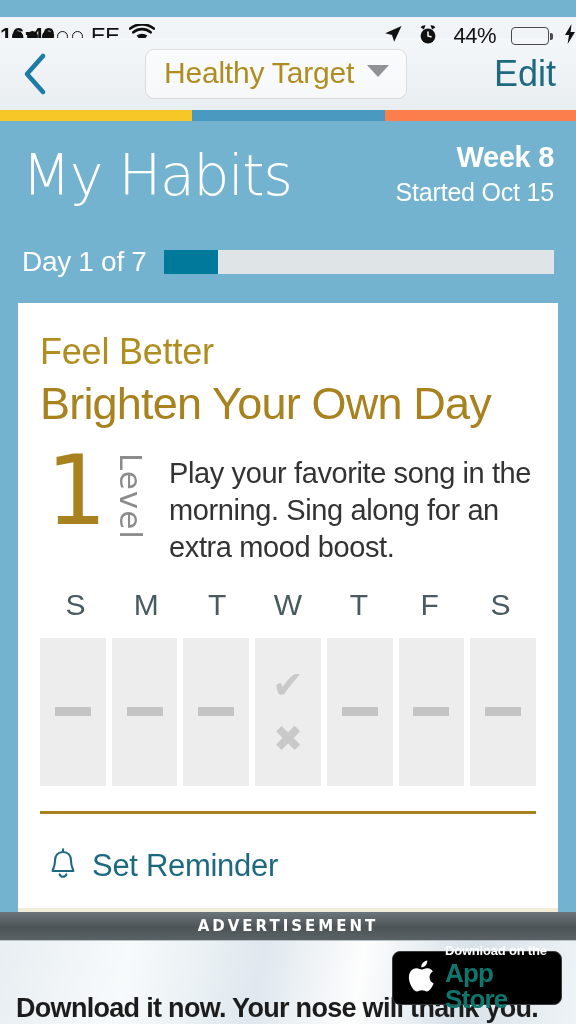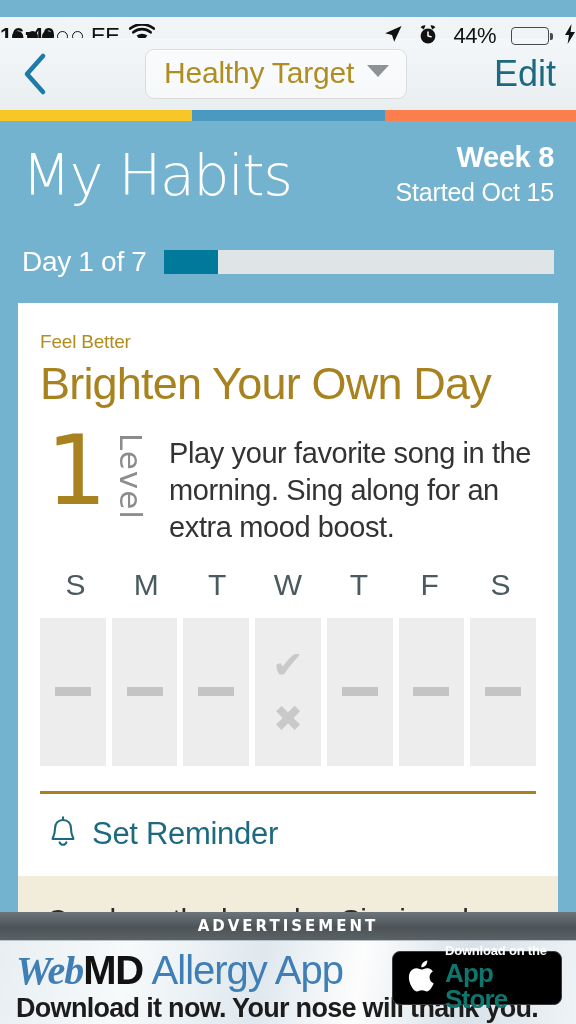--- a/index.html
+++ b/index.html
@@ -80,21 +80,21 @@
   #day-counter{ font-size:28px; color:#fff; white-space:nowrap; letter-spacing:-.3px; }
   #progress-track{ flex:1; height:24px; background:#dfe5e6; }
   #progress-fill{ height:100%; background:#00799b; }
 
   
   #habit-card{
     position:absolute; left:18px; top:303px; width:540px;
     background:#fff; overflow:hidden;
   }
   #category-label{
-    font-size:19px; color:#b08d20; padding:28px 12px 0 22px; letter-spacing:-.2px;
+    font-size:36px; color:#b08d20; padding:28px 12px 0 22px; letter-spacing:-.2px;
   }
   #habit-title{
     font-size:45px; color:#a8821e; padding:6px 0 0 22px;
     font-weight:400; letter-spacing:-.8px; line-height:1.1;
   }
 
   #level-row{ display:flex; padding:22px 24px 0 28px; align-items:flex-start; }
   #level-number{
     font-size:96px; color:#a8821e; line-height:.84; font-weight:400;
     font-family:"DejaVu Sans", sans-serif;
@@ -125,21 +125,21 @@
   }
   .cell-dash{ width:36px; height:9px; background:#c4c4c4; }
   .cell-check, .cell-cross{ color:#c9c9c9; font-size:38px; line-height:1; }
   .cell-check{ margin-bottom:2px; }
   .cell-cross{ margin-top:2px; font-size:36px; }
 
   
   #reminder-divider{ height:3px; background:#a8821e; margin:25px 22px 0 22px; }
   #set-reminder-row{
     display:flex; align-items:center; gap:14px;
-    padding:22px 22px 24px 30px;
+    padding:34px 22px 24px 30px;
   }
   #reminder-label{ font-size:31px; color:#1d6a80; letter-spacing:-.3px; }
 
   
   #tip-section{ background:#f2edda; padding:24px 28px 30px 28px; }
   #tip-text{ font-size:30px; color:#2c2c2c; line-height:1.3; letter-spacing:-.4px; }
 
   
   #ad-container{ position:absolute; left:0; bottom:0; width:576px; height:112px; }
   #ad-label-bar{
@@ -330,25 +330,20 @@
   <div id="tip-section">
     <div id="tip-text">Crank up the karaoke: Singing along increases your overall sense</div>
   </div>
 </div>
 
 <div id="ad-container">
   <div id="ad-label-bar">
     <span id="ad-label">ADVERTISEMENT</span>
   </div>
   <div id="ad-banner">
-    <div id="ad-brand-row">
-      <span id="ad-web">Web</span>
-      <span id="ad-md">MD</span>
-      <span id="ad-allergy">Allergy App</span>
-    </div>
     <div id="ad-tagline">Download it now. Your nose will thank you.</div>
     <div id="app-store-button">
       <span>
         <svg width="30" height="36" viewBox="0 0 30 36">
           <path d="M22.6 19.2 c0-4 3.2-5.9 3.3-6 -1.8-2.6-4.6-3-5.6-3 -2.4-.2-4.6 1.4-5.8 1.4 -1.2 0-3-1.4-5-1.3 -2.6 0-5 1.5-6.3 3.8 -2.7 4.7-.7 11.6 1.9 15.4 1.3 1.9 2.8 4 4.8 3.9 1.9-.1 2.6-1.2 5-1.2 2.3 0 3 1.2 5 1.2 2.1 0 3.4-1.9 4.6-3.8 1.5-2.2 2.1-4.3 2.1-4.4 -.1 0-4-1.5-4-6z" fill="#fff"></path>
           <path d="M18.8 7.2 c1-1.3 1.7-3 1.5-4.8 -1.5.1-3.3 1-4.4 2.3 -1 1.1-1.8 2.9-1.6 4.6 1.7.1 3.4-.8 4.5-2.1z" fill="#fff"></path>
         </svg>
       </span>
       <span id="app-store-text">
         <span id="app-store-small">Download on the</span>

